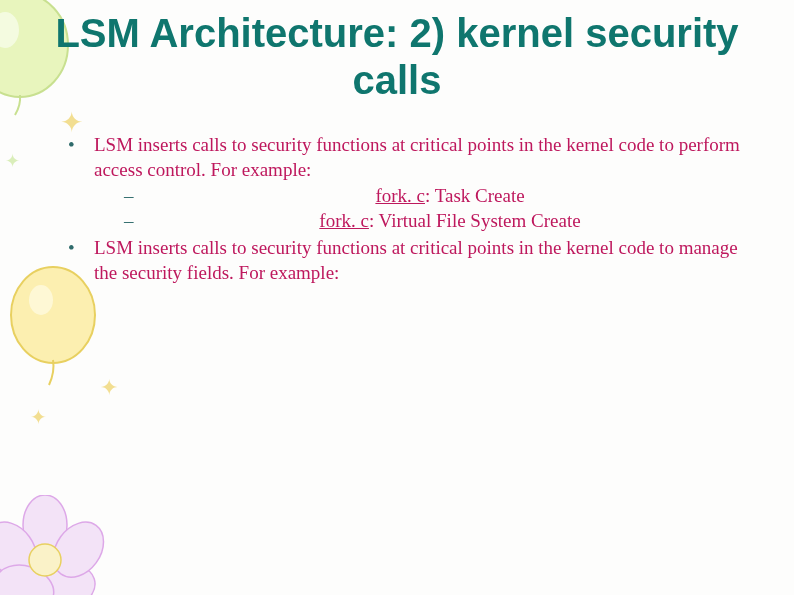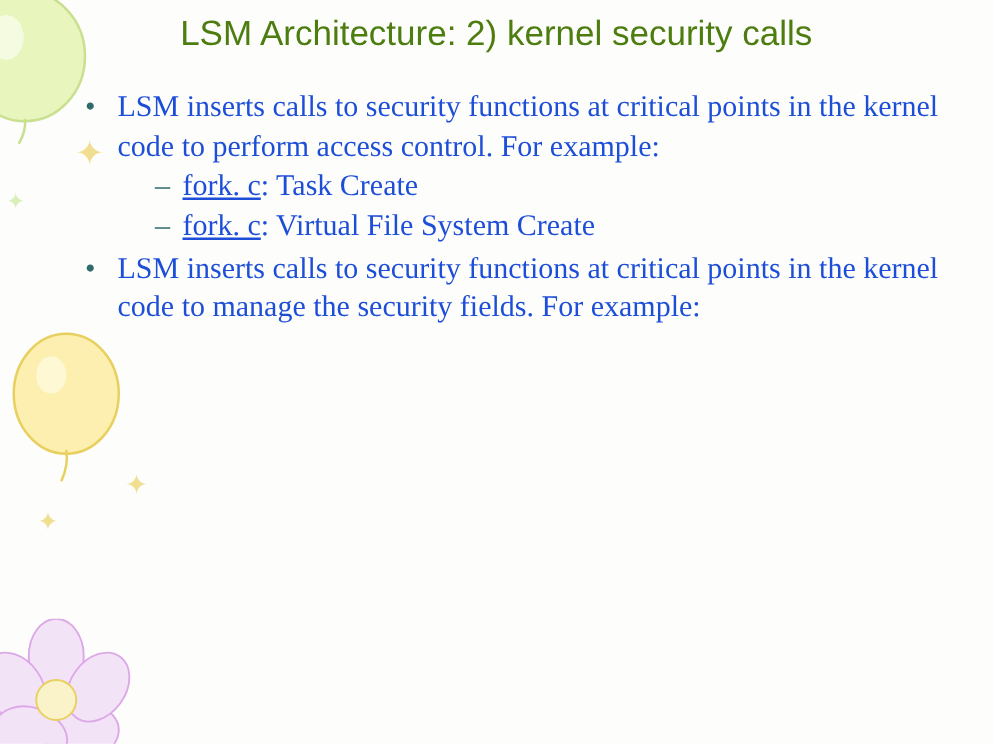--- a/index.html
+++ b/index.html
@@ -39,49 +39,50 @@
   .spark.s2 { top: 150px; left: 5px; color: #b8e07a; font-size: 18px; }
   .spark.s3 { top: 375px; left: 100px; color: #e8c028; font-size: 22px; }
   .spark.s4 { top: 405px; left: 30px; color: #e8c028; font-size: 20px; }
   .content {
     position: relative;
     z-index: 1;
     padding: 10px 40px 0 40px;
   }
   .title {
     font-family: Verdana, Geneva, sans-serif;
-    color: #4d7c0f;
-    font-size: 28px;
-    font-weight: 400;
+    color: #0f766e;
+    font-size: 40px;
+    font-weight: 700;
     text-align: center;
     line-height: 1.18;
     margin-bottom: 28px;
   }
   ul.level1 {
     list-style: none;
     padding-left: 36px;
-    color: #1d4ed8;
-    font-size: 24px;
+    color: #be185d;
+    font-size: 19px;
     line-height: 1.32;
   }
   ul.level1 > li {
     position: relative;
     padding-left: 18px;
     margin-bottom: 2px;
   }
   ul.level1 > li::before {
     content: "•";
     position: absolute;
     left: -8px;
     top: 0;
     color: #2f6b6b;
   }
   ul.level2 {
     list-style: none;
     padding-left: 34px;
+    text-align: center;
   }
   ul.level2 > li {
     position: relative;
     padding-left: 18px;
   }
   ul.level2 > li::before {
     content: "–";
     position: absolute;
     left: -4px;
     top: 0;

